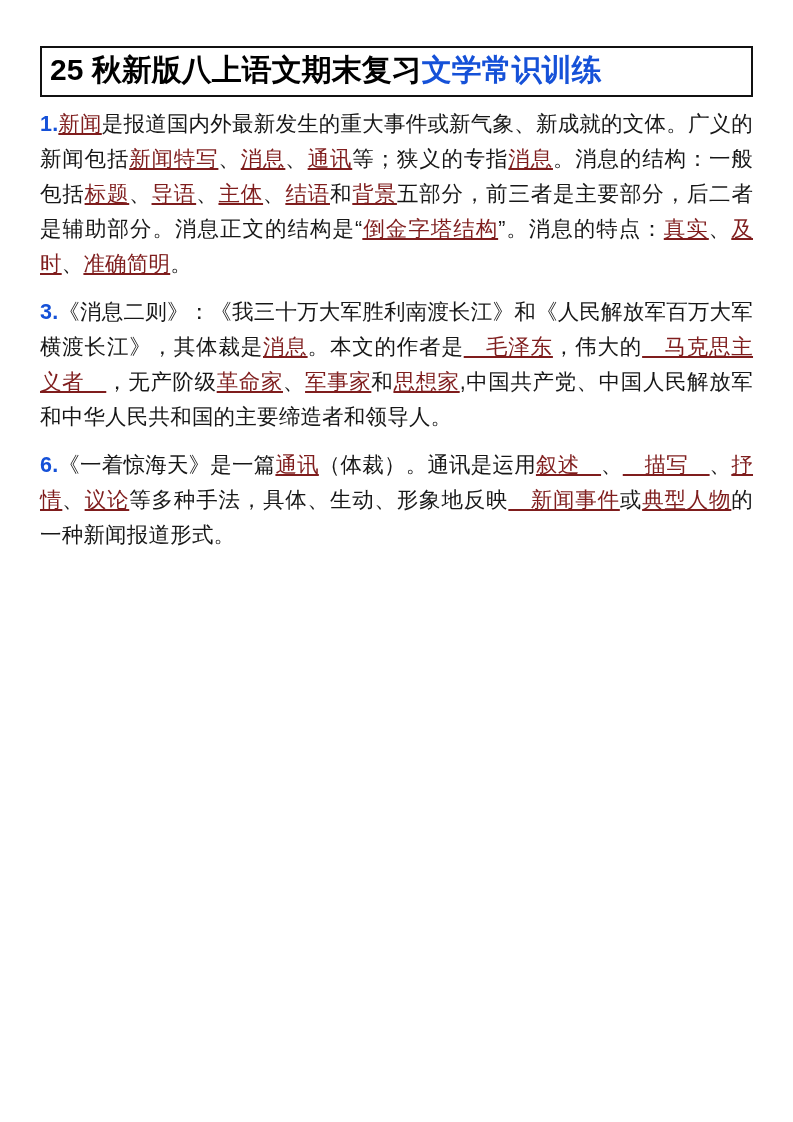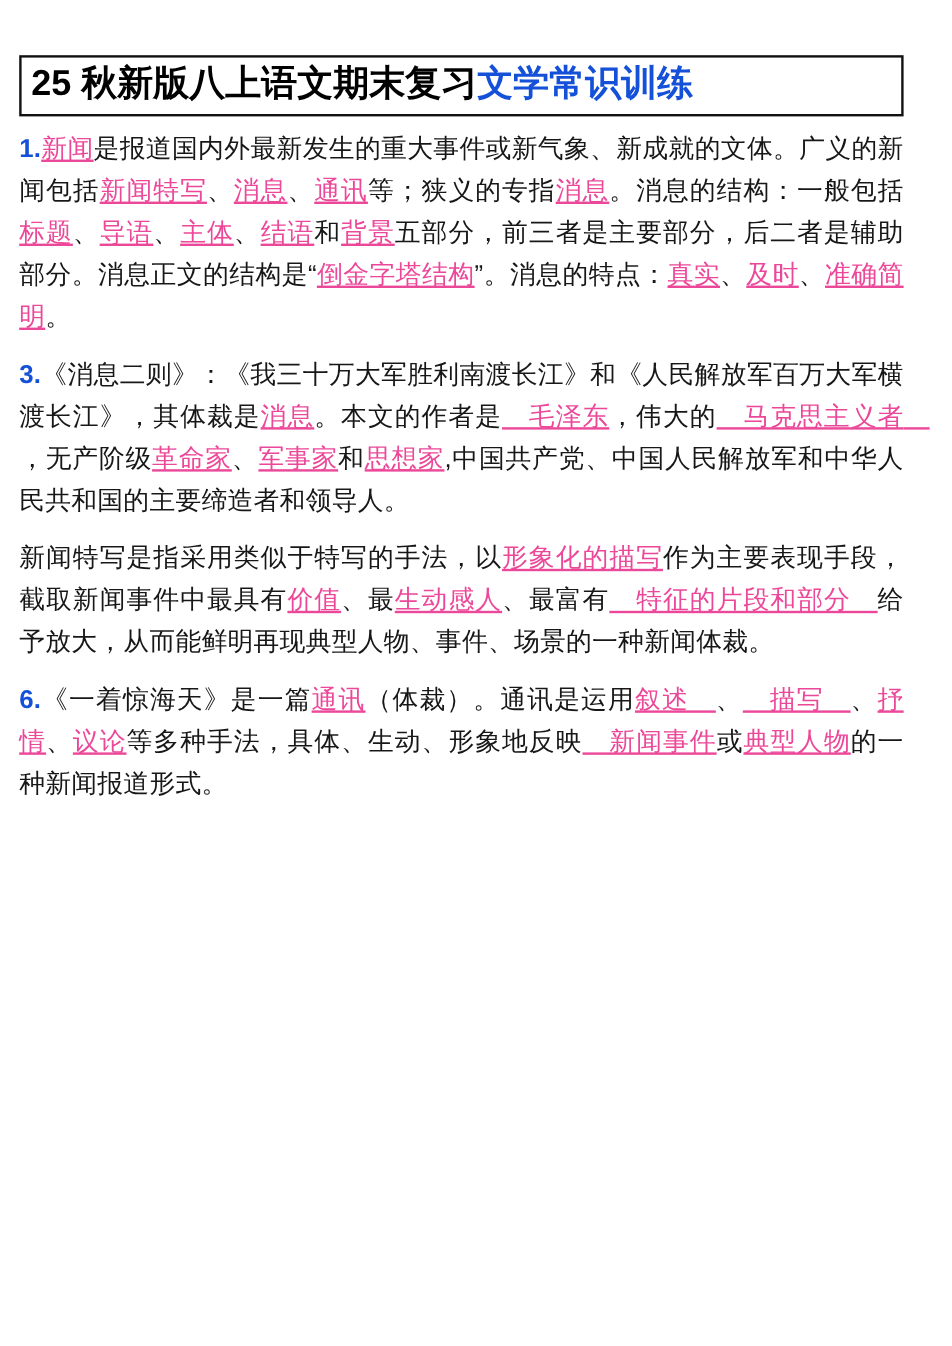--- a/index.html
+++ b/index.html
@@ -12,21 +12,21 @@
     background: #ffffff;
     font-family: "Liberation Sans", "DejaVu Sans", sans-serif;
     color: #1a1a1a;
     overflow: hidden;
   }
   .page {
     position: relative;
     width: 793px;
     height: 1122px;
     box-sizing: border-box;
-    padding: 46px 40px 20px 16px;
+    padding: 46px 40px 20px 40px;
   }
   
   .title-box {
     border: 2px solid #111;
     padding: 5px 8px 7px 8px;
     margin-bottom: 10px;
     line-height: 1.15;
     white-space: nowrap;
   }
   .title-box .t-black {
@@ -48,38 +48,37 @@
     margin: 0 0 13px 0;
     text-align: justify;
     color: #171717;
     letter-spacing: 0.2px;
   }
   .num {
     color: #1551d8;
     font-weight: bold;
   }
   .r {               
-    color: #ec4899;
+    color: #7f1d1d;
     text-decoration: underline;
     text-underline-offset: 2px;
     text-decoration-thickness: 1.5px;
   }
   .k {               
     color: #171717;
   }
 </style>
 </head>
 <body>
 
 <div class="page">
 
   <div class="title-box">
     <span class="t-black">25 秋新版八上语文期末复习</span><span class="t-blue">文学常识训练</span>
   </div>
 
   <div id="question-list">
       <p class="para"><span class="num">1.</span><span class="r">新闻</span><span class="k">是报道国内外最新发生的重大事件或新气象、新成就的文体。广义的新闻包括</span><span class="r">新闻特写</span><span class="k">、</span><span class="r">消息</span><span class="k">、</span><span class="r">通讯</span><span class="k">等；狭义的专指</span><span class="r">消息</span><span class="k">。消息的结构：一般包括</span><span class="r">标题</span><span class="k">、</span><span class="r">导语</span><span class="k">、</span><span class="r">主体</span><span class="k">、</span><span class="r">结语</span><span class="k">和</span><span class="r">背景</span><span class="k">五部分，前三者是主要部分，后二者是辅助部分。消息正文的结构是“</span><span class="r">倒金字塔结构</span><span class="k">”。消息的特点：</span><span class="r">真实</span><span class="k">、</span><span class="r">及时</span><span class="k">、</span><span class="r">准确简明</span><span class="k">。</span></p>
       <p class="para"><span class="num">3.</span><span class="k">《消息二则》：《我三十万大军胜利南渡长江》和《人民解放军百万大军横渡长江》，其体裁是</span><span class="r">消息</span><span class="k">。本文的作者是</span><span class="r">　毛泽东</span><span class="k">，伟大的</span><span class="r">　马克思主义者　</span><span class="k">，无产阶级</span><span class="r">革命家</span><span class="k">、</span><span class="r">军事家</span><span class="k">和</span><span class="r">思想家</span><span class="k">,中国共产党、中国人民解放军和中华人民共和国的主要缔造者和领导人。</span></p>
-      <p class="para"><span class="k">新闻特写是指采用类似于特写的手法，以</span><span class="r">形象化的描写</span><span class="k">作为主要表现手段，截取新闻事件中最具有</span><span class="r">价值</span><span class="k">、最</span><span class="r">生动感人</span><span class="k">、最富有</span><span class="r">　特征的片段和部分　</span><span class="k">给予放大，从而能鲜明再现典型人物、事件、场景的一种新闻体裁。</span></p>
       <p class="para"><span class="num">6.</span><span class="k">《一着惊海天》是一篇</span><span class="r">通讯</span><span class="k">（体裁）。通讯是运用</span><span class="r">叙述　</span><span class="k">、</span><span class="r">　描写　</span><span class="k">、</span><span class="r">抒情</span><span class="k">、</span><span class="r">议论</span><span class="k">等多种手法，具体、生动、形象地反映</span><span class="r">　新闻事件</span><span class="k">或</span><span class="r">典型人物</span><span class="k">的一种新闻报道形式。</span></p>
     </div>
 
 </div>
 
 </body></html>

